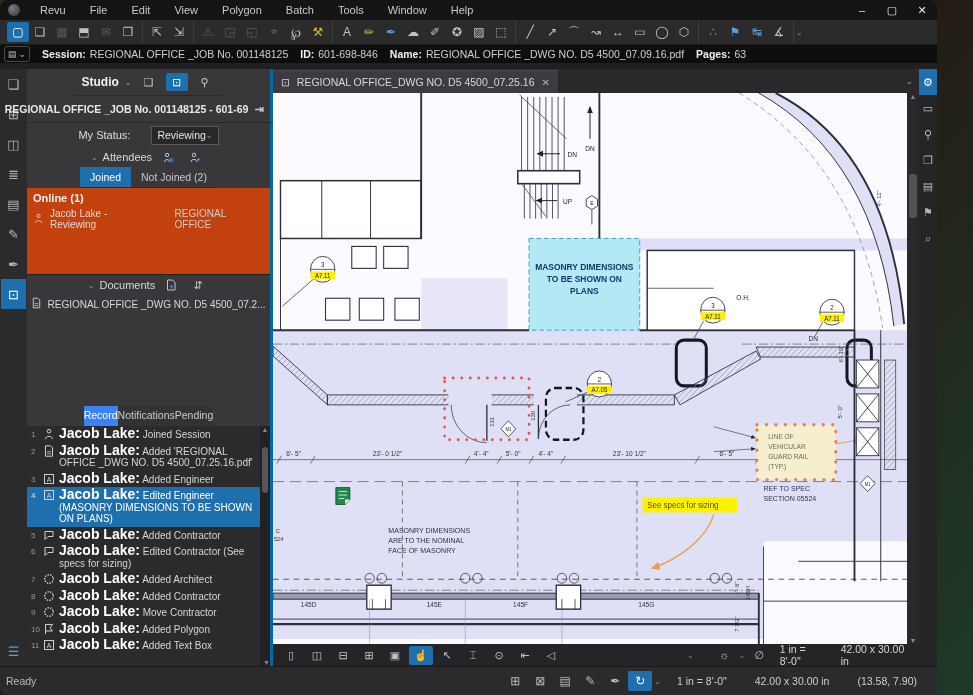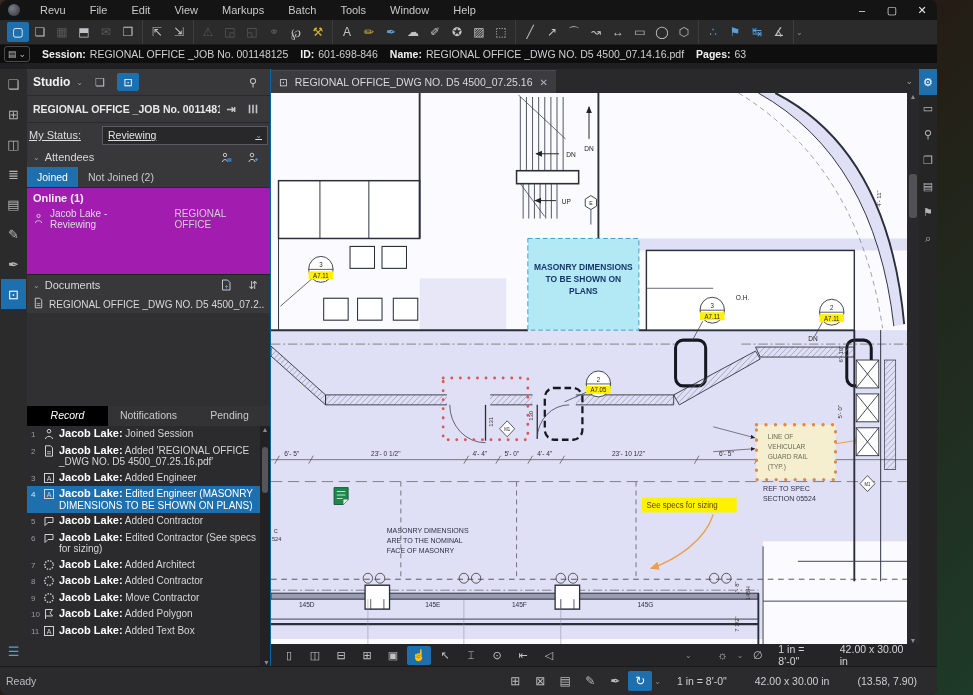--- a/index.html
+++ b/index.html
@@ -27,52 +27,52 @@
   .sess-val{color:#cfcfd2;}
   
   .main{flex:1 1 auto;display:flex;background:#202022;padding-top:6px;min-height:0;}
   .left-strip,.right-strip{width:27px;background:#2b2b2c;display:flex;flex-direction:column;align-items:center;flex:0 0 auto;}
   .right-strip{width:18px;background:#252526;}
   .strip-icon{width:25px;height:30px;display:flex;align-items:center;justify-content:center;color:#b5b5b8;font-size:13px;}
   .right-strip .strip-icon{width:18px;height:26px;font-size:11px;}
   .strip-icon.active{background:#1d6fae;color:#fff;}
   .strip-spacer{flex:1;}
   
-  .studio{width:243px;background:#38383b;border-right:1px solid #0369a1;display:flex;flex-direction:column;color:#dedee0;font-size:11px;flex:0 0 auto;min-height:0;}
+  .studio{width:243px;background:#38383b;border-right:3px solid #0369a1;display:flex;flex-direction:column;color:#dedee0;font-size:11px;flex:0 0 auto;min-height:0;align-items:center;}
   .sp-row{display:flex;align-items:center;flex:0 0 auto;}
   .sp-head{height:26px;padding:0 6px;gap:6px;border-bottom:1px solid #2a2a2c;}
   .sp-title{font-weight:bold;font-size:12px;color:#f2f2f4;}
   .chev{color:#9a9a9e;font-size:8px;}
   .mini-btn{width:22px;height:18px;display:flex;align-items:center;justify-content:center;color:#c5c5c8;font-size:11px;border-radius:2px;}
   .mini-btn.active{background:#1d6fae;color:#fff;}
   .push{margin-left:auto;}
   .sp-session{height:26px;padding:0 6px;font-size:10.5px;font-weight:bold;color:#e8e8ea;white-space:nowrap;overflow:hidden;border-bottom:1px solid #2a2a2c;}
-  .sp-status{height:24px;padding:0 2px;gap:21px;text-decoration:underline;}
+  .sp-status{height:24px;padding:0 2px;gap:21px;}
   .dropdown{flex:1;height:17px;background:#28282b;border:1px solid #5a5a5e;display:flex;align-items:center;padding:0 5px;color:#e4e4e6;font-size:10.5px;justify-content:space-between;}
   .sec-head{height:20px;padding:0 6px;gap:5px;color:#d8d8da;}
   .tabs{height:20px;display:flex;border-bottom:1px solid #2a2a2c;}
   .tab{padding:2px 10px;color:#c9c9cb;display:flex;align-items:center;font-size:10.5px;}
   .tab.active{background:#1d6fae;color:#fff;}
-  .online{height:86px;background:#a21caf;overflow:hidden;flex:0 0 auto;border-bottom:1px solid #212123;}
+  .online{height:86px;background:#c2410c;overflow:hidden;flex:0 0 auto;border-bottom:1px solid #212123;}
   .online-head{font-weight:bold;padding:4px 6px 2px;color:#f0f0f2;}
   .att-row{display:flex;align-items:center;gap:6px;padding:2px 6px;font-size:10px;}
   .att-org{margin-left:14px;color:#cfcfd2;}
   .docs-item{display:flex;align-items:center;gap:5px;padding:2px 6px;font-size:10px;color:#d8d8da;flex:0 0 auto;}
   .docs-space{flex:1 1 auto;background:#303033;min-height:20px;}
   .rtabs{height:20px;display:flex;background:#333336;flex:0 0 auto;}
   .rtab{flex:1;display:flex;align-items:center;justify-content:center;font-size:10.5px;color:#cscscb;color:#c9c9cb;border-bottom:2px solid transparent;}
-  .rtab.active{background:#000000;color:#fff;font-style:italic;}
+  .rtab.active{background:#3b82f6;color:#fff;}
   .record-list{height:240px;background:#2b2b2e;overflow:hidden;position:relative;flex:0 0 auto;padding-right:10px;}
   .rrow{display:flex;align-items:flex-start;padding:2px 2px 2px 4px;font-size:10px;line-height:11.5px;color:#d6d6d8;}
   .rrow.sel{background:#1d6fae;color:#fff;}
   .rnum{width:12px;color:#9a9a9e;font-size:8px;flex:0 0 auto;padding-top:1px;}
   .rrow.sel .rnum{color:#d8e6f2;}
   .ricon{width:16px;flex:0 0 auto;color:#d0d0d3;padding-top:0px;}
   .ricon svg{width:12px;height:12px;display:block;}
-  .rtext b{color:#fff;font-size:11px;}
+  .rtext b{color:#fff;font-size:14px;}
   .rscroll{position:absolute;right:0;top:0;bottom:0;width:10px;background:#222224;display:flex;flex-direction:column;align-items:center;font-size:7px;color:#8a8a8e;}
   .rthumb{width:6px;height:46px;background:#55555a;border-radius:3px;margin-top:14px;}
   .chatbar{height:22px;display:flex;align-items:center;gap:4px;padding:0 4px;background:#303033;flex:0 0 auto;}
   .chat-input{flex:1;height:15px;background:#232326;border:1px solid #6a6a6e;color:#cfcfd2;font-size:10px;padding:0 4px;font-family:"Liberation Sans",sans-serif;}
   
   .canvas-col{flex:1 1 auto;display:flex;flex-direction:column;min-width:0;background:#202022;}
   .tabbar{height:24px;background:#29292b;display:flex;align-items:flex-end;flex:0 0 auto;}
   .doc-tab{height:22px;background:#3c3c40;display:flex;align-items:center;gap:7px;padding:0 8px;color:#d8d8da;font-size:10.5px;max-width:300px;border-top:1px solid #4a4a4e;}
   .tab-close{color:#b5b5b8;font-size:10px;}
   .tabbar-chev{margin-left:auto;color:#9a9a9e;font-size:9px;padding:0 6px;align-self:center;}
@@ -97,21 +97,21 @@
 
 <div class="window">
 
   <div class="titlebar">
     <div class="logo"></div>
     <div style="display:flex;">
         <span class="menu-item">Revu</span>
         <span class="menu-item">File</span>
         <span class="menu-item">Edit</span>
         <span class="menu-item">View</span>
-        <span class="menu-item">Markups</span>
+        <span class="menu-item">Polygon</span>
         <span class="menu-item">Batch</span>
         <span class="menu-item">Tools</span>
         <span class="menu-item">Window</span>
         <span class="menu-item">Help</span>
       </div>
     <div class="win-controls">
       <span class="win-btn">–</span>
       <span class="win-btn">▢</span>
       <span class="win-btn">✕</span>
     </div>
@@ -170,21 +170,21 @@
   <div class="sessionbar">
     <span class="doc-drop">
         <span>▤</span>
         <span>⌄</span>
       </span>
     <span class="sess-label">Session:</span>
     <span class="sess-val">REGIONAL OFFICE _JOB No. 001148125</span>
     <span class="sess-label">ID:</span>
     <span class="sess-val">601-698-846</span>
     <span class="sess-label">Name:</span>
-    <span class="sess-val">REGIONAL OFFICE _DWG NO. D5 4500_07.14.16.pdf</span>
+    <span class="sess-val">REGIONAL OFFICE _DWG NO. D5 4500_07.09.16.pdf</span>
     <span class="sess-label">Pages:</span>
     <span class="sess-val">63</span>
   </div>
 
   <div class="main">
     <div class="left-strip">
       <div style="display:flex;flex-direction:column;align-items:center;">
           <div class="strip-icon">❏</div>
           <div class="strip-icon">⊞</div>
           <div class="strip-icon">◫</div>

